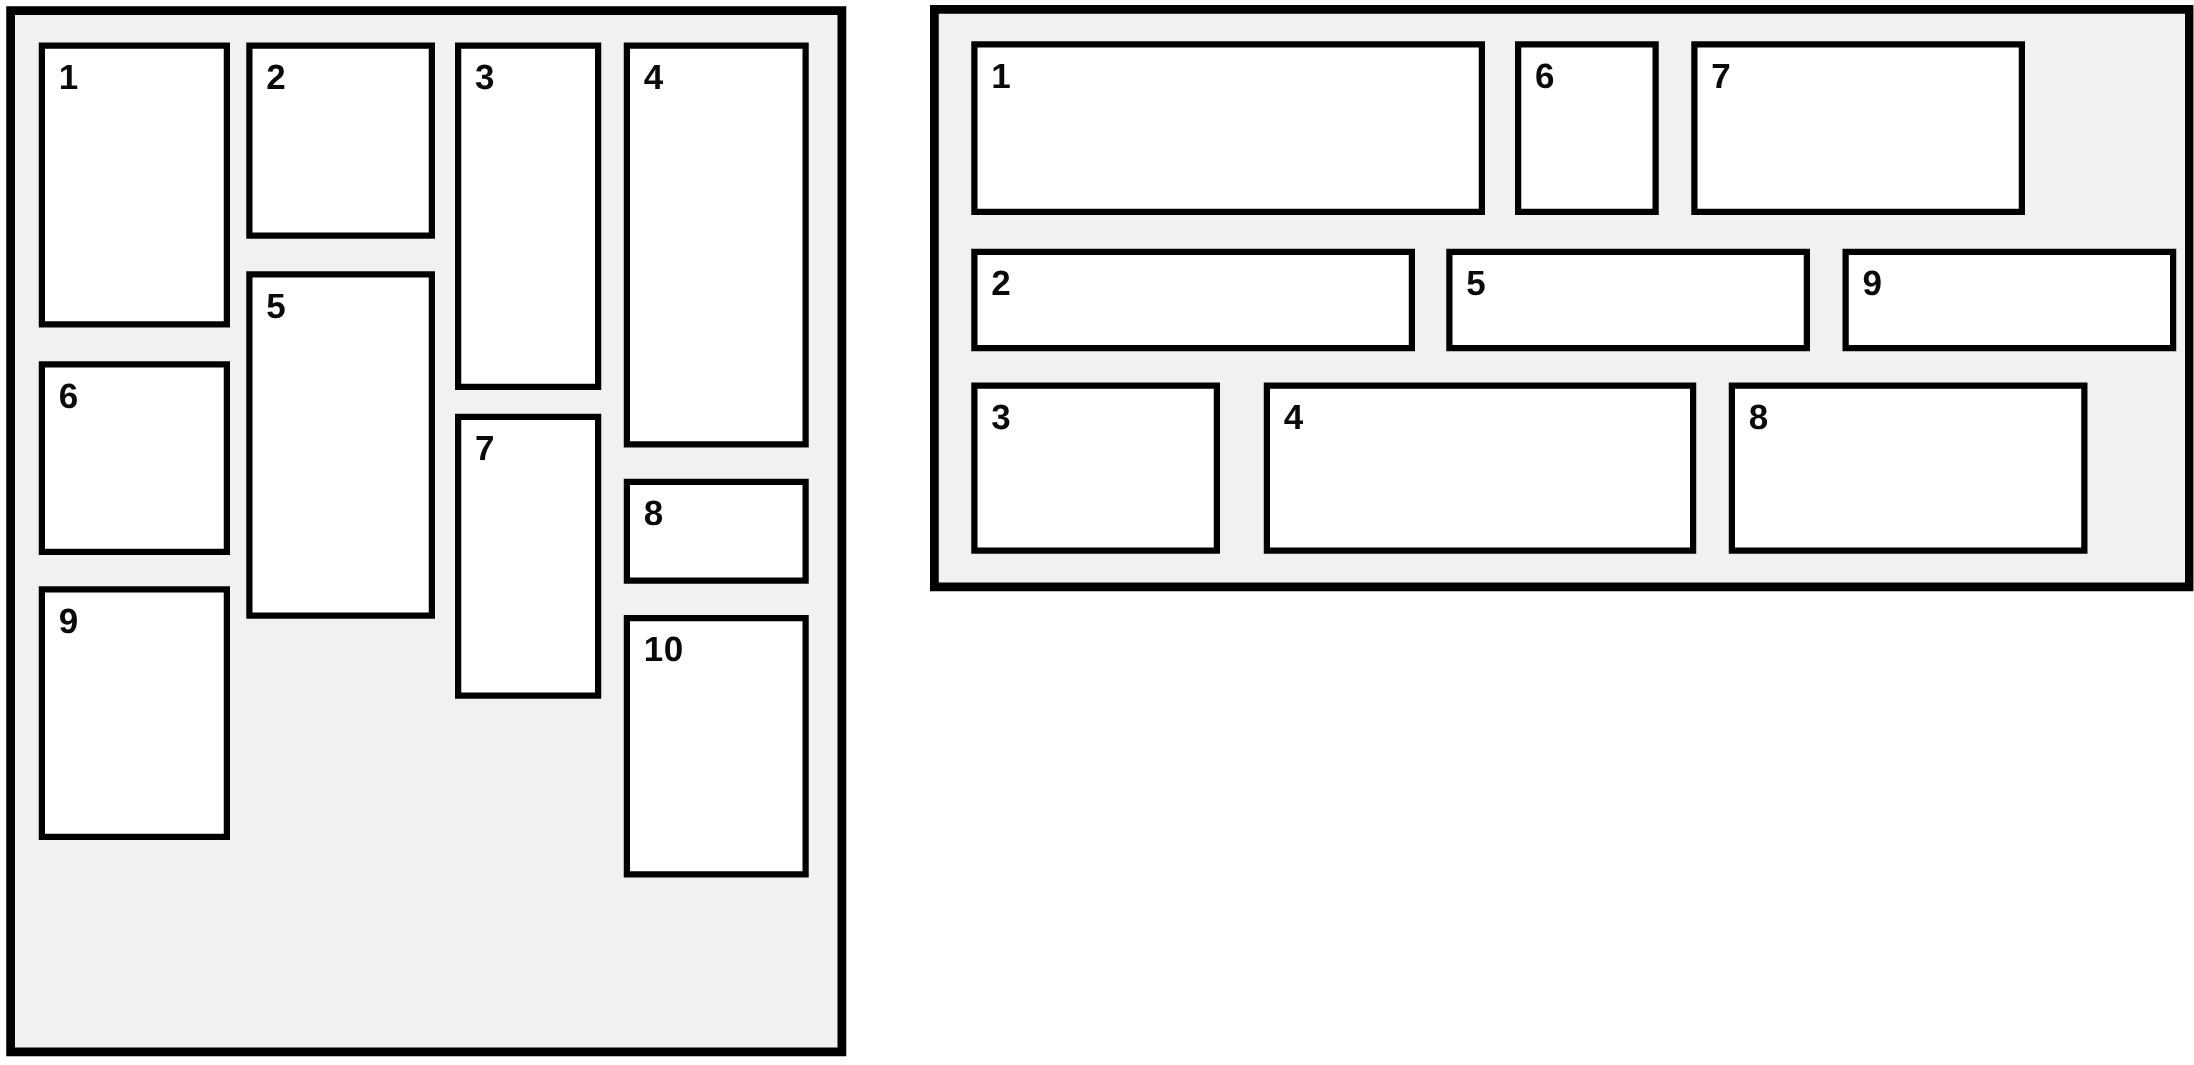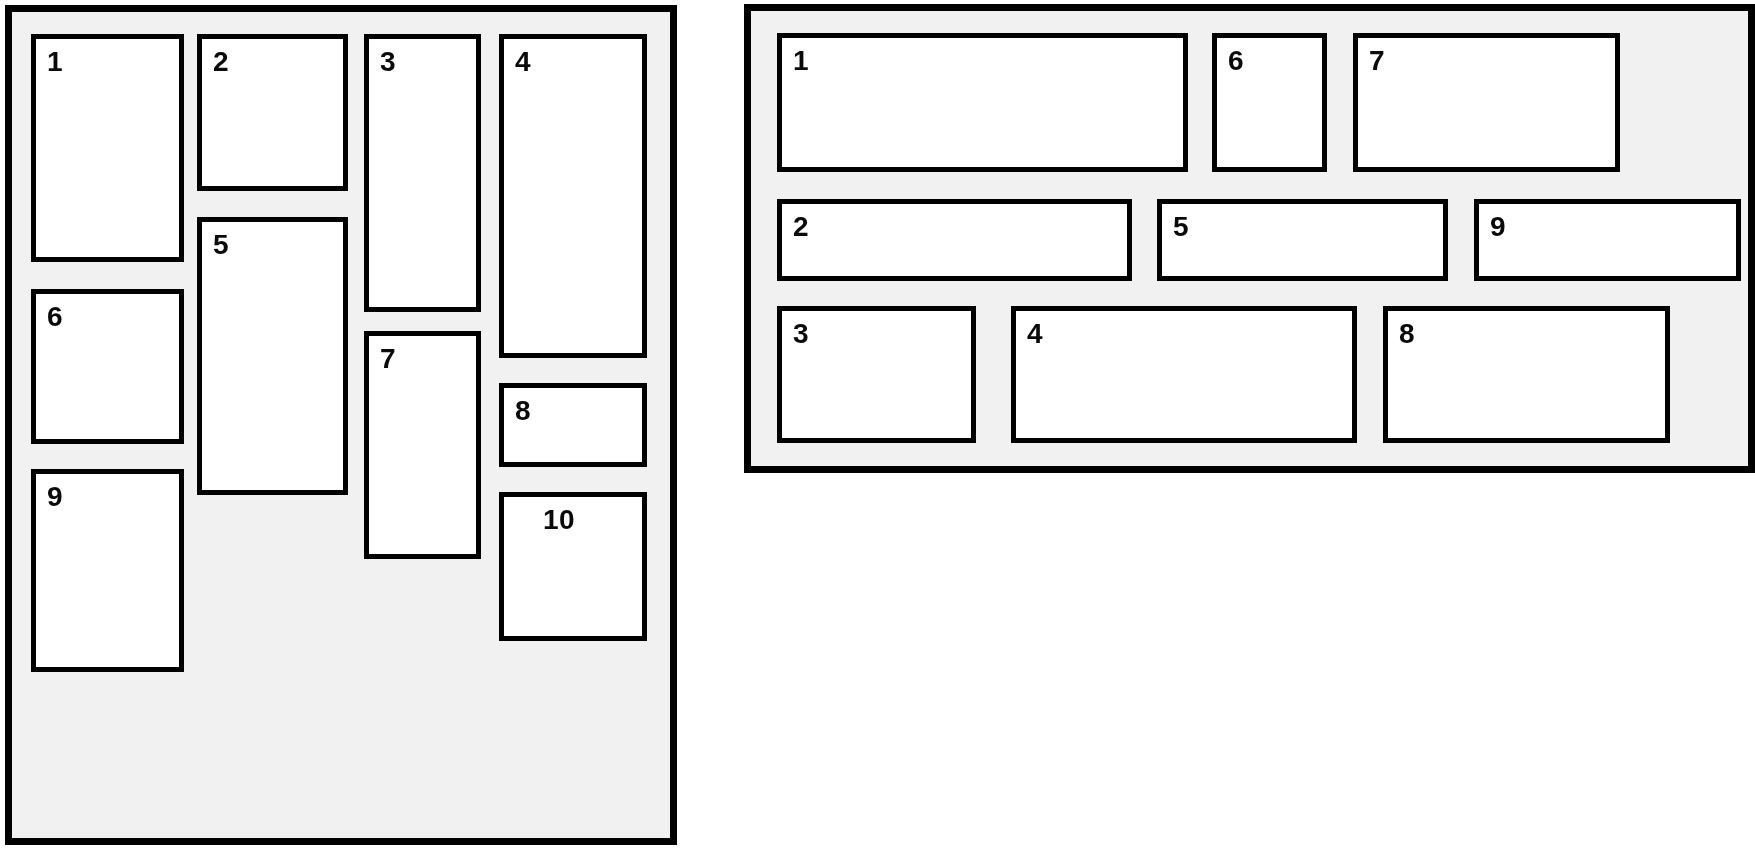--- a/index.html
+++ b/index.html
@@ -62,21 +62,21 @@
       </div>
       <div class="masonry-item" style="left: 352px; top: 319px; width: 117px; height: 228px;">
         <span class="num">7</span>
       </div>
       <div class="masonry-item" style="left: 487px; top: 371px; width: 148px; height: 84px;">
         <span class="num">8</span>
       </div>
       <div class="masonry-item" style="left: 19px; top: 457px; width: 153px; height: 203px;">
         <span class="num">9</span>
       </div>
-      <div class="masonry-item" style="left: 487px; top: 480px; width: 148px; height: 149px; padding-left: 28px;">
+      <div class="masonry-item" style="left: 487px; top: 480px; width: 148px; height: 210px;">
         <span class="num">10</span>
       </div>
     </div>
   <div class="panel" style="left: 744px; top: 4px; width: 1011px; height: 469px;">
       <div class="masonry-item" style="left: 26px; top: 22px; width: 411px; height: 139px;">
         <span class="num">1</span>
       </div>
       <div class="masonry-item" style="left: 26px; top: 188px; width: 355px; height: 82px;">
         <span class="num">2</span>
       </div>

